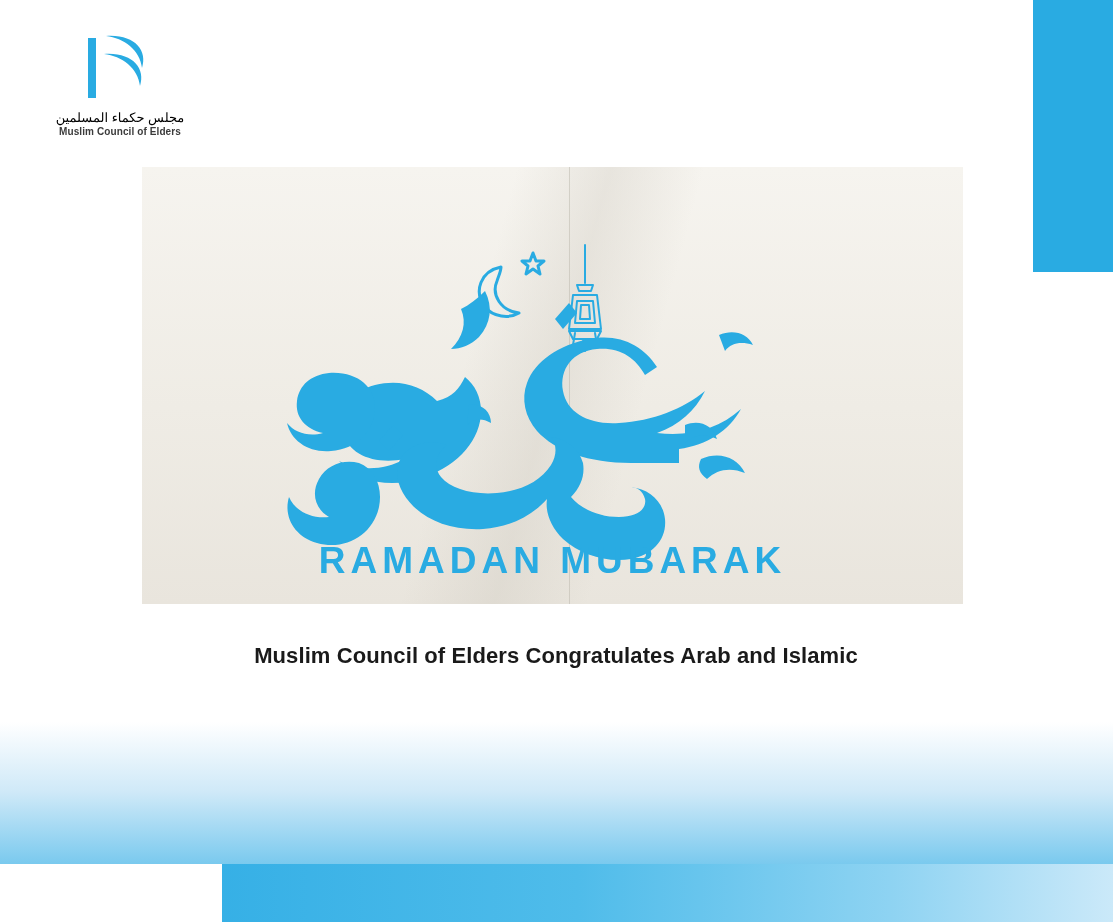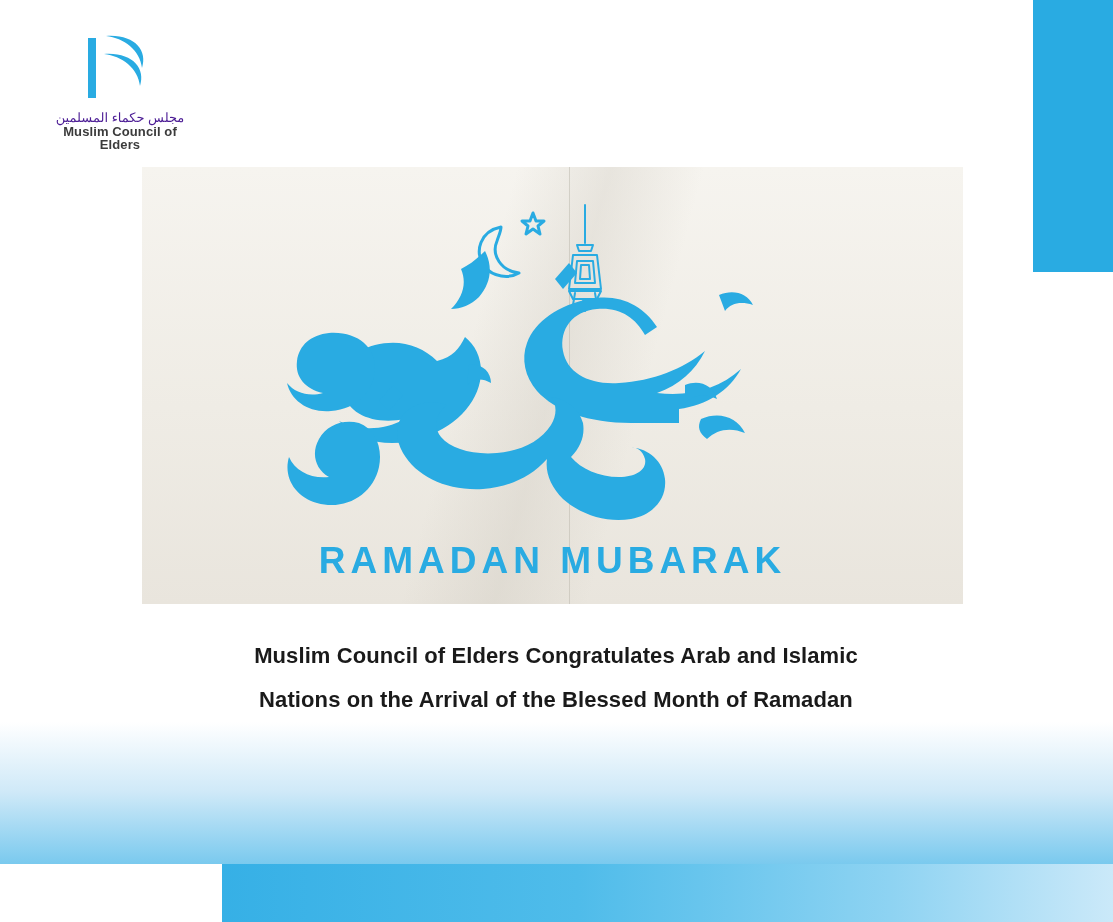--- a/index.html
+++ b/index.html
@@ -69,27 +69,27 @@
   }
   .logo-text {
     position: absolute;
     left: 0;
     top: 82px;
     width: 130px;
     text-align: center;
   }
   .logo-ar {
     font-size: 13px;
-    color: #4c1d95;
+    color: #000000;
     direction: rtl;
     line-height: 15px;
     letter-spacing: .3px;
   }
   .logo-en {
-    font-size: 13px;
+    font-size: 10px;
     font-weight: bold;
     color: #3b3b3b;
     line-height: 13px;
     letter-spacing: .1px;
   }
 
   
   .hero {
     position: absolute;
     left: 142px;
@@ -114,21 +114,21 @@
     width: 1px;
     height: 100%;
     background: rgba(190,185,175,.55);
   }
   .hero-inner {
     position: absolute;
     inset: 0;
     display: flex;
     flex-direction: column;
     align-items: center;
-    justify-content: flex-start;
+    justify-content: center;
     border-radius: 22px;
   }
   .calligraphy {
     position: relative;
     margin-top: 18px;
     width: 640px;
     height: 340px;
   }
   .calligraphy svg { display: block; width: 100%; height: 100%; }
   .hero-caption {
@@ -221,20 +221,19 @@
             <path d="M236 180 C248 178 258 186 258 198 C248 192 240 194 234 200 Z"></path>
           </g>
         </svg>
       </div>
       <div class="hero-caption">RAMADAN MUBARAK</div>
     </div>
   </div>
 
   <div class="headline">
     <span class="headline-line">Muslim Council of Elders Congratulates Arab and Islamic</span>
-    <span class="headline-line">Nations on the Arrival of the Blessed Month of Ramadan</span>
   </div>
 
   <div class="bottom-band"></div>
   <div class="bottom-left-white"></div>
   <div class="bottom-gradient-strip"></div>
 
 </div>
 
 </body></html>

